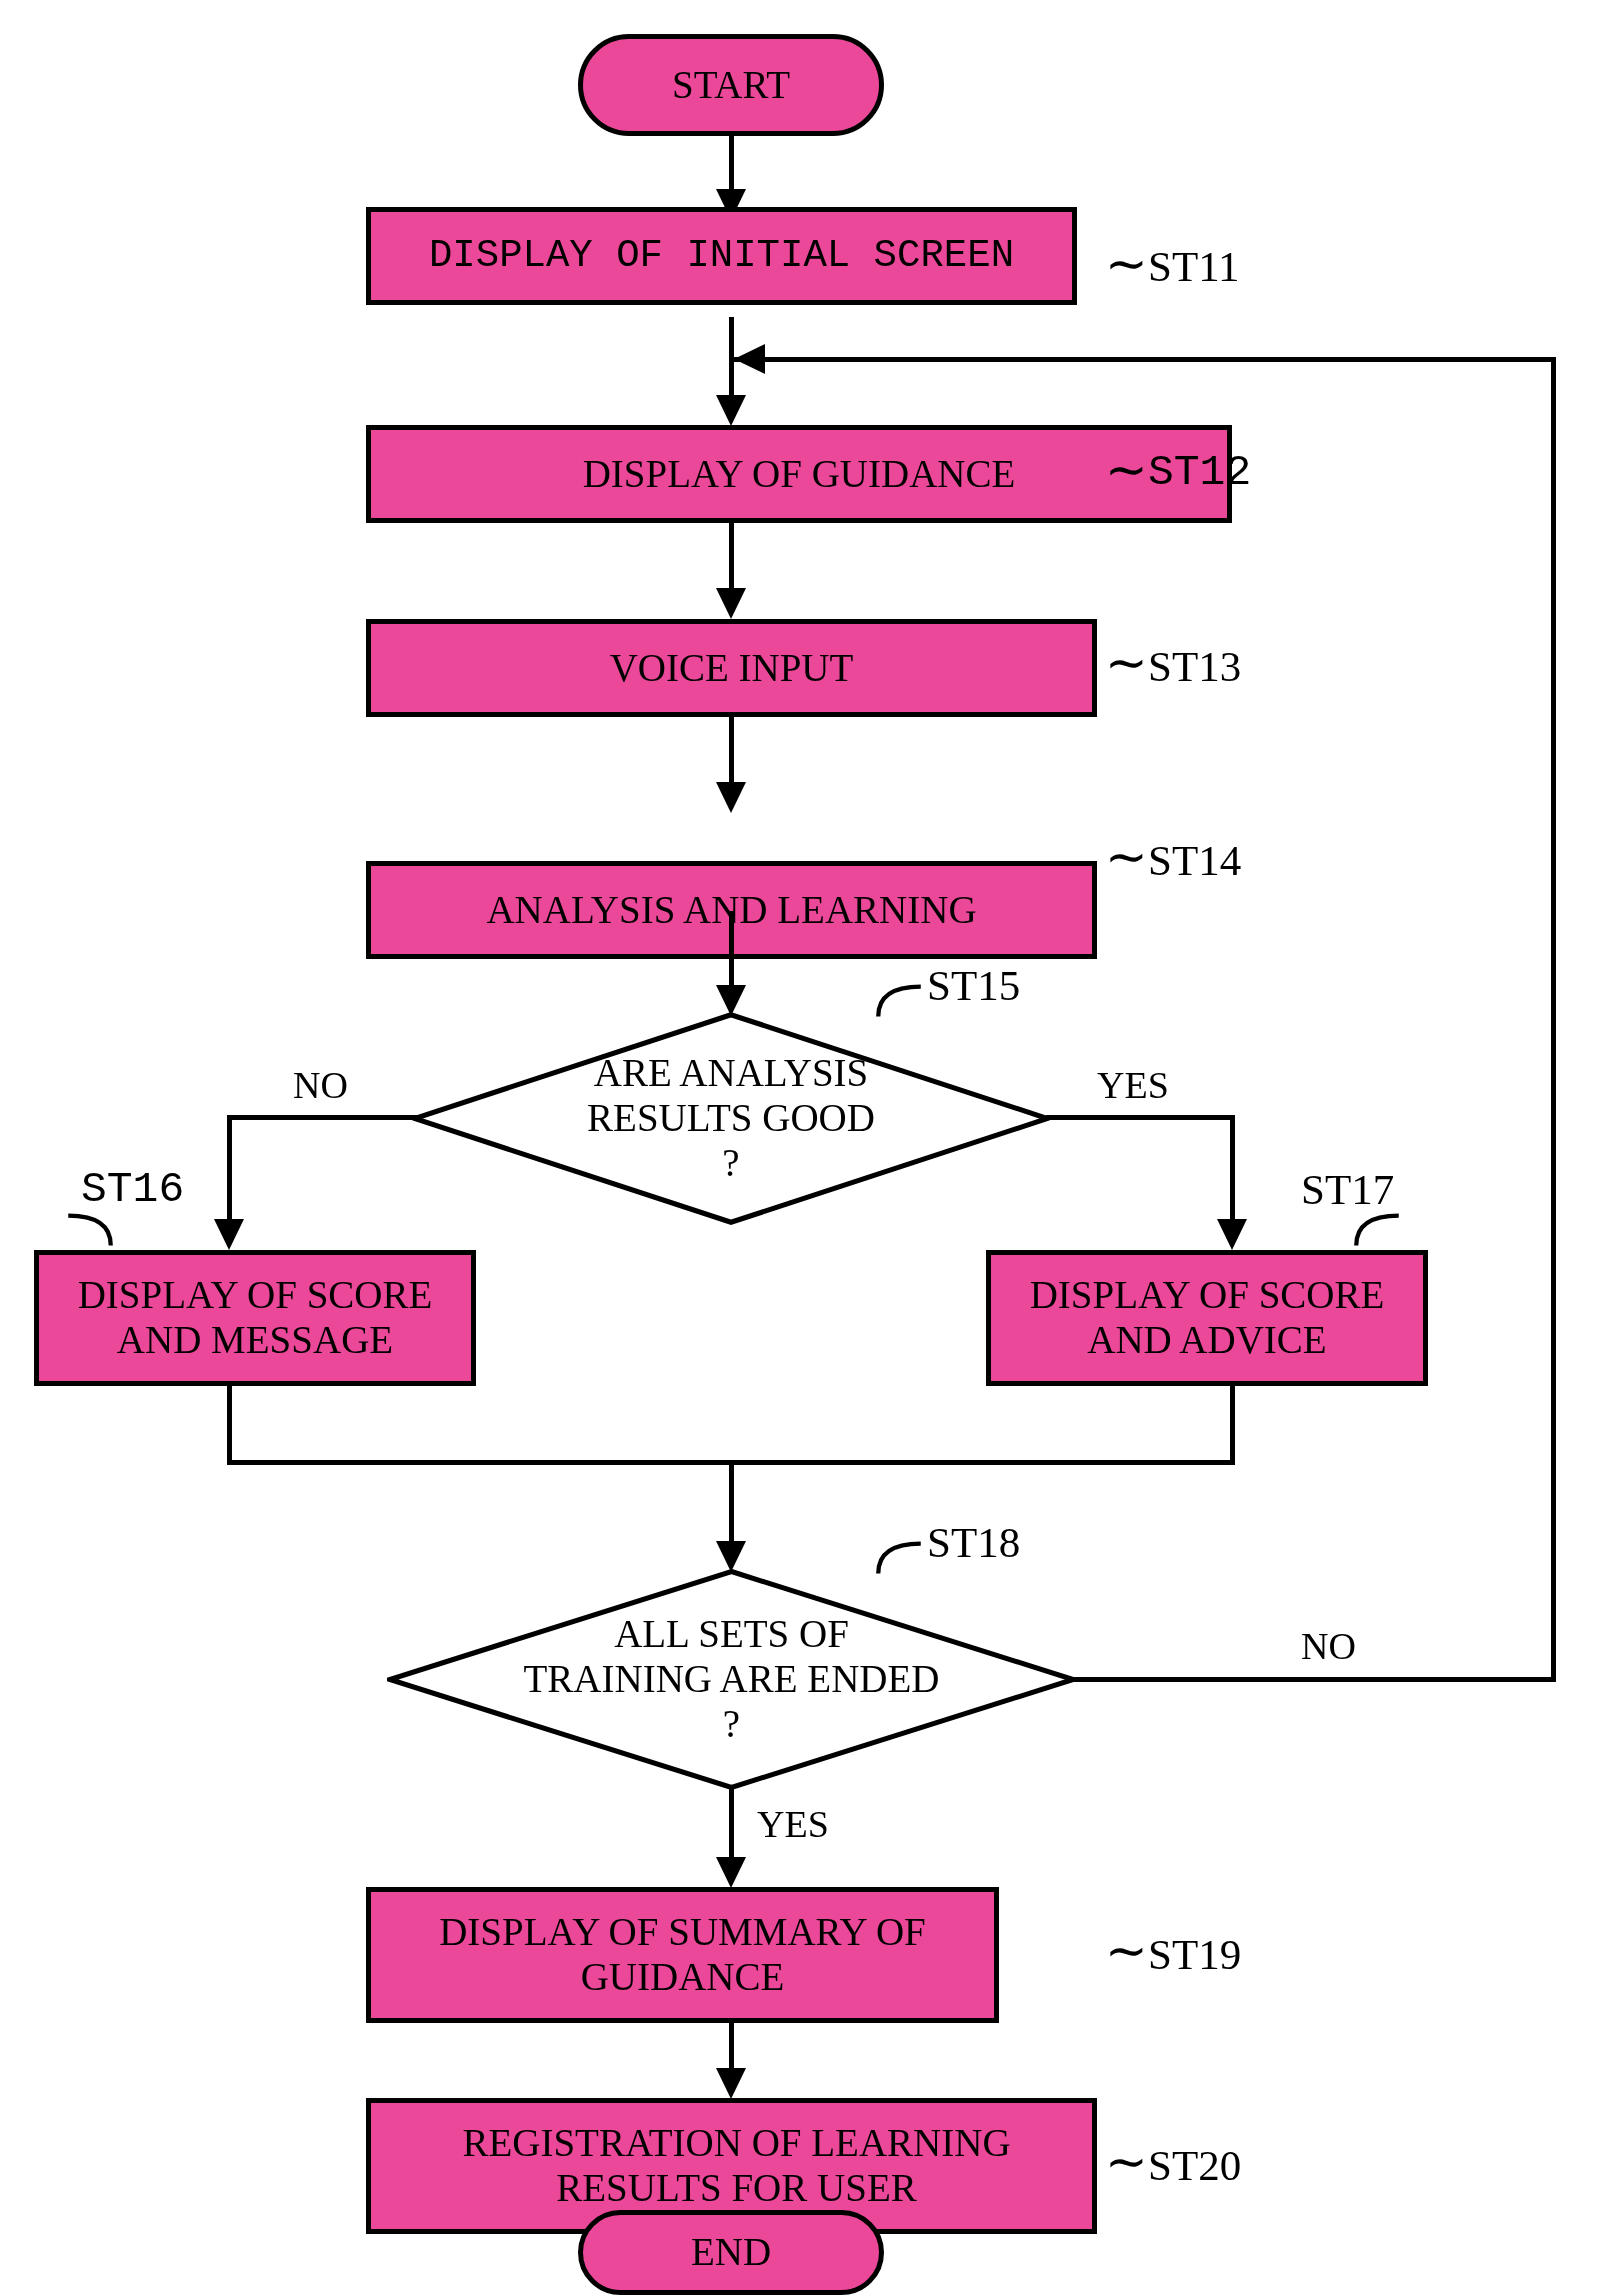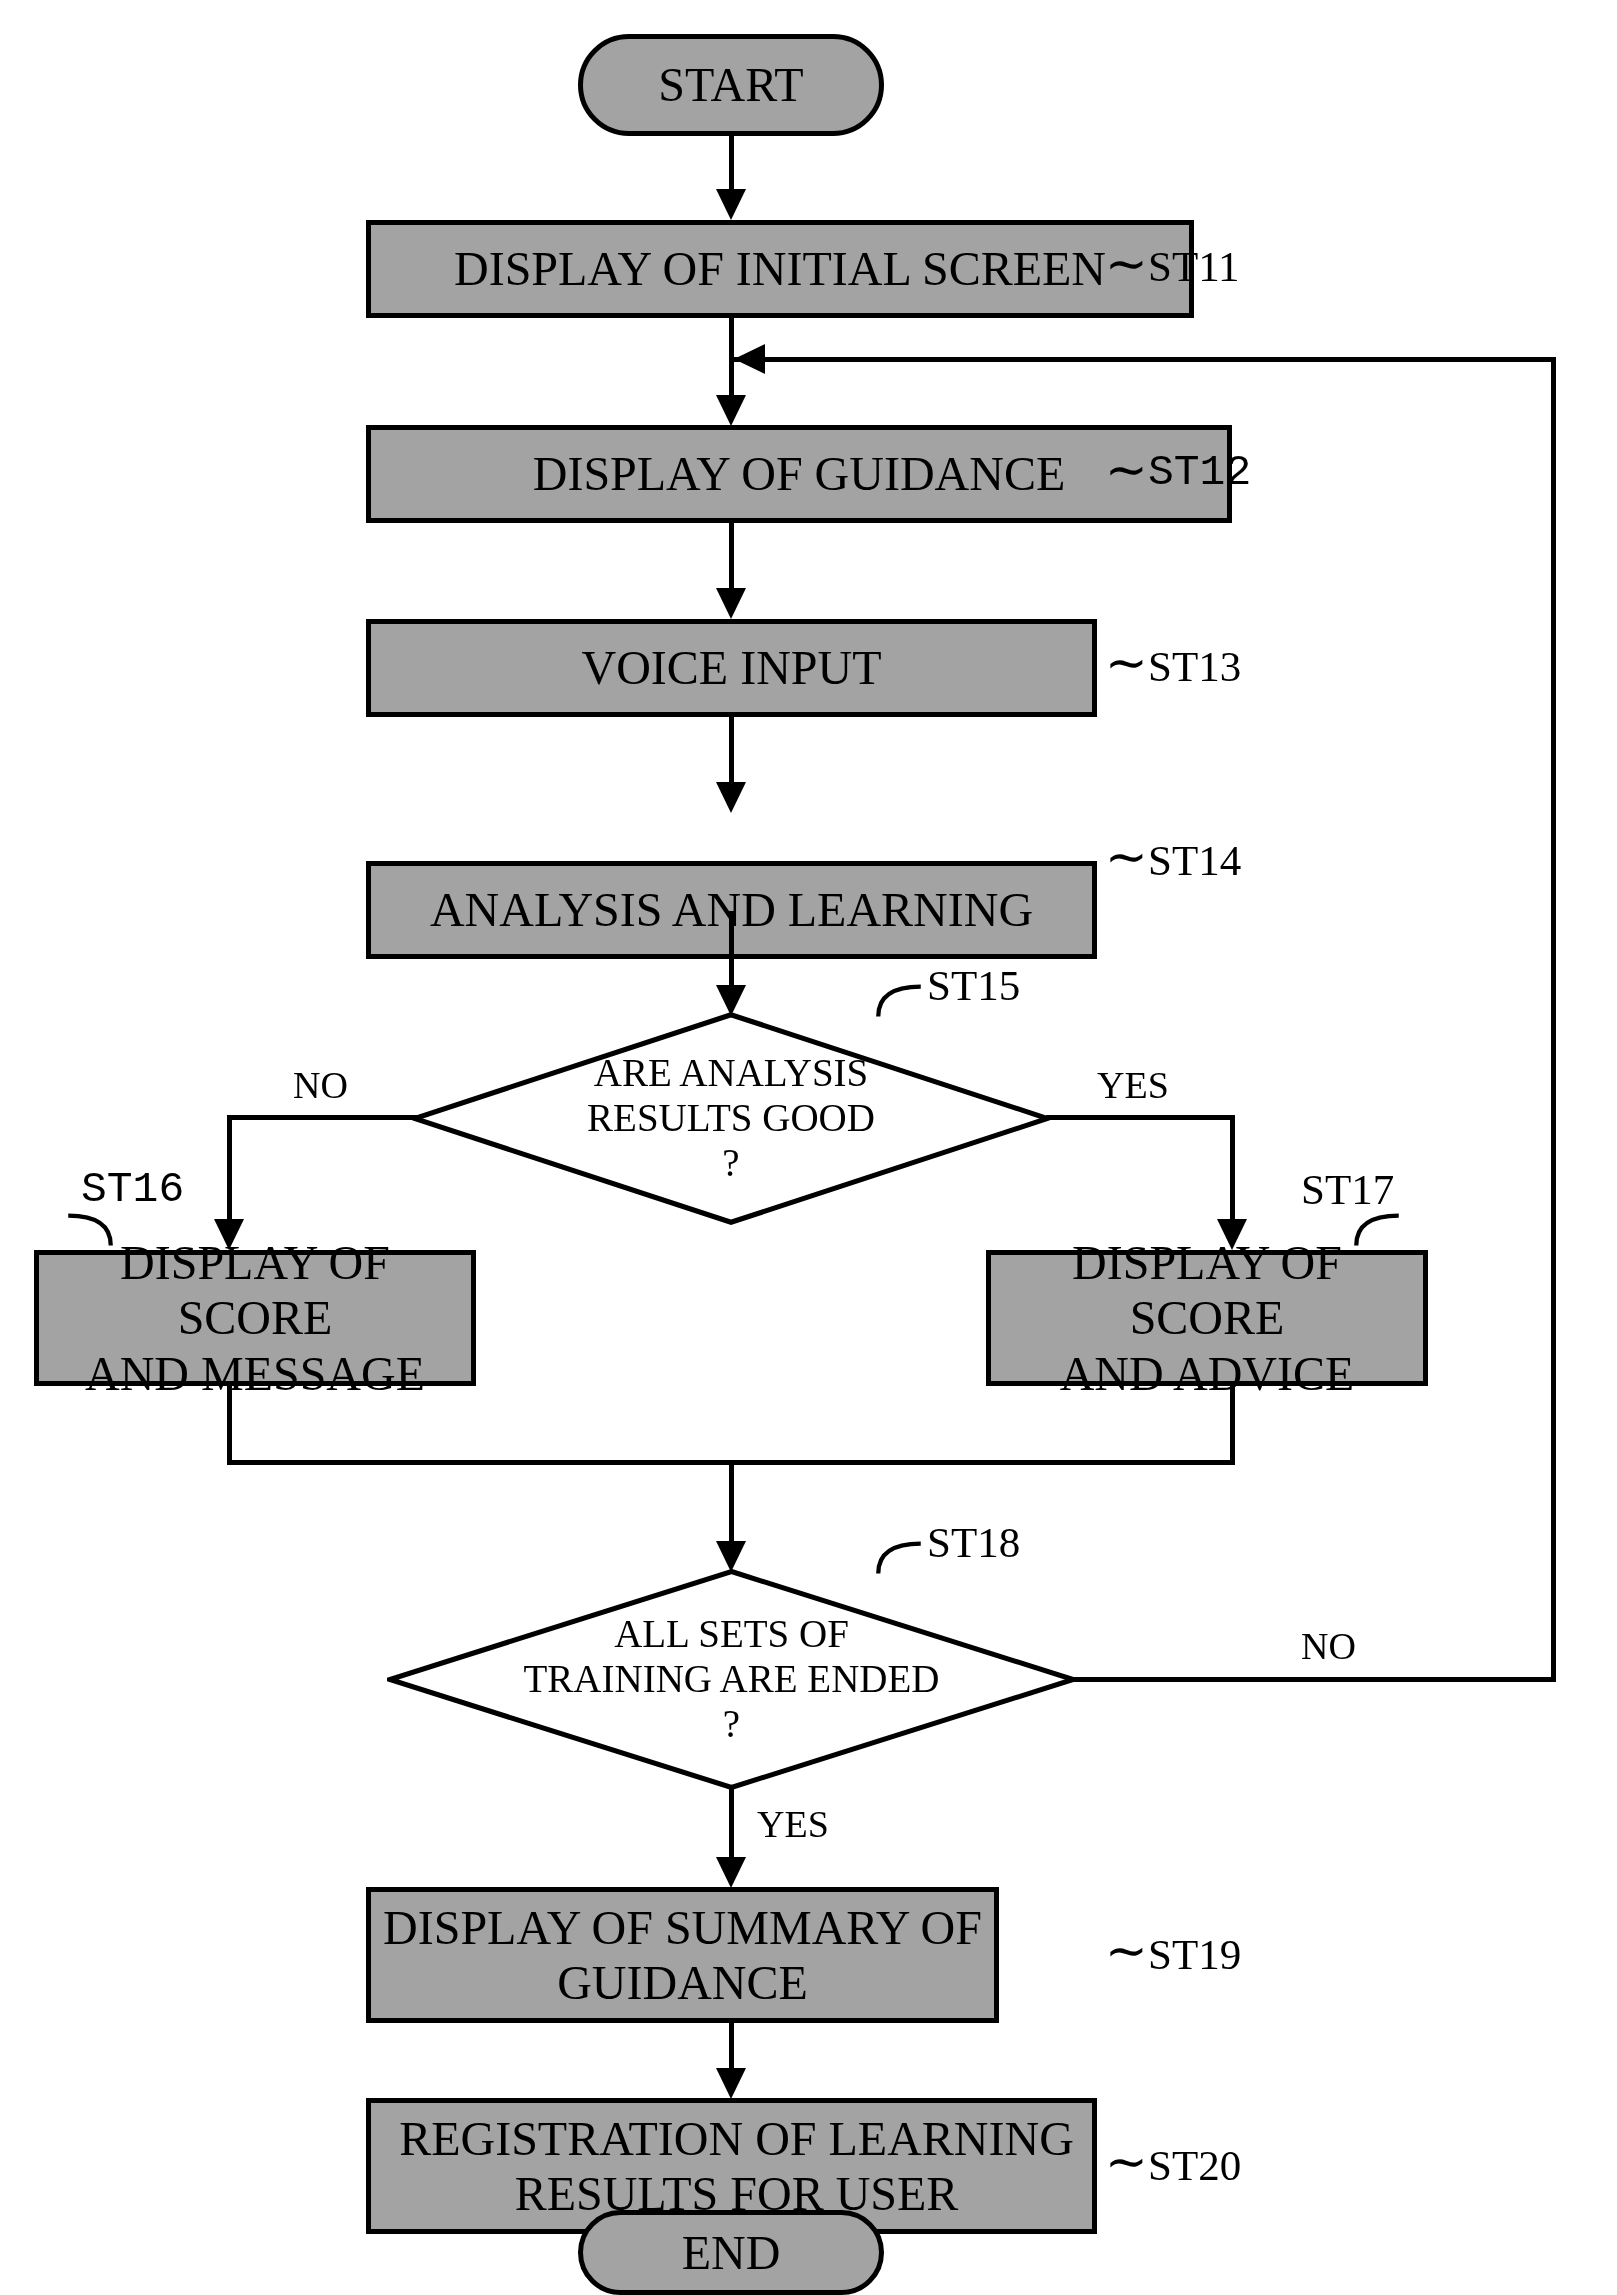--- a/index.html
+++ b/index.html
@@ -9,23 +9,23 @@
     width: 1617px;
     height: 2295px;
     position: relative;
   }
   .node {
     position: absolute;
     display: flex;
     align-items: center;
     justify-content: center;
     text-align: center;
-    font-size: 48px;
+    font-size: 39px;
     line-height: 1.15;
-    background: #a3a3a3;
+    background: #ec4899;
   }
   .terminal {
     border: 5.1px solid #000;
     border-radius: 60px;
     width: 306px;
     height: 102px;
   }
   .process {
     border: 5.1px solid #000;
   }
@@ -64,21 +64,21 @@
 </head>
 <body>
 
 <div class="node terminal" style="left:578px; top:34px;">
   <span>START</span>
 </div>
 
 <div class="arrow-line" style="left:729px; top:136px; width:5.1px; height:60px;"></div>
 <div class="arrow-head arrow-down" style="left:716px; top:189px;"></div>
 
-<div class="node process" style="left:366px; top:220px; width:828px; height:98px;">
+<div class="node process" style="left:366px; top:207px; width:711px; height:98px;font-family:Liberation Mono, monospace;">
   <span>DISPLAY OF INITIAL SCREEN</span>
 </div>
 <span class="tilde" style="left:1105px; top:234px;">∼</span>
 <span class="label" style="left:1148px; top:242px;">ST11</span>
 
 <div class="arrow-line" style="left:729px; top:317px; width:5.1px; height:85px;"></div>
 <div class="arrow-head arrow-down" style="left:716px; top:395px;"></div>
 
 <div class="arrow-line" style="left:731px; top:357px; width:825px; height:5.1px;"></div>
 <div class="arrow-head arrow-left" style="left:734px; top:344px;"></div>

